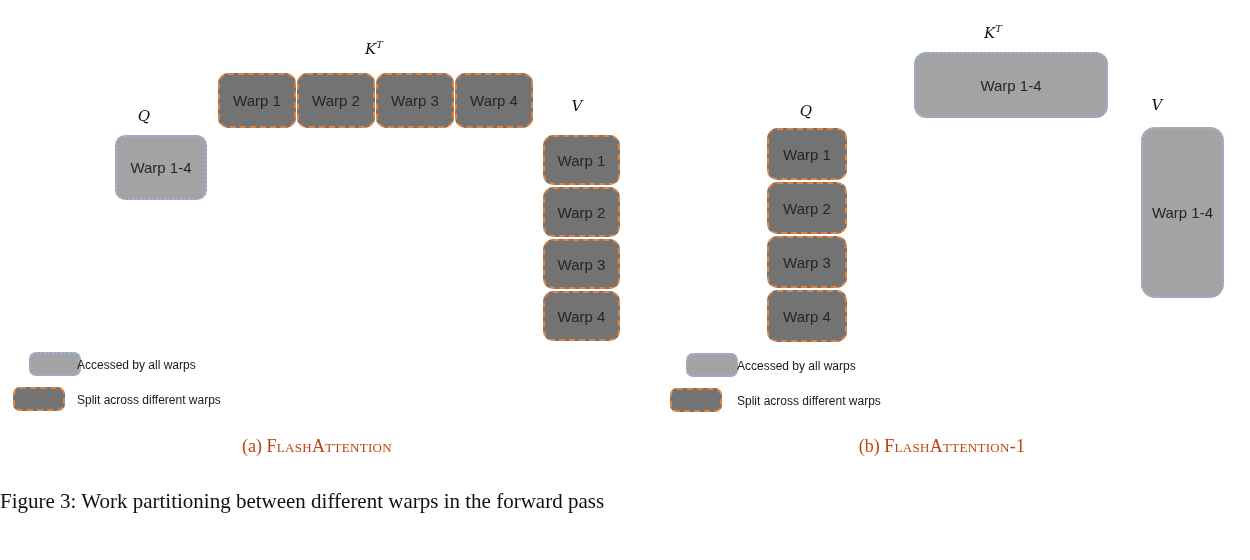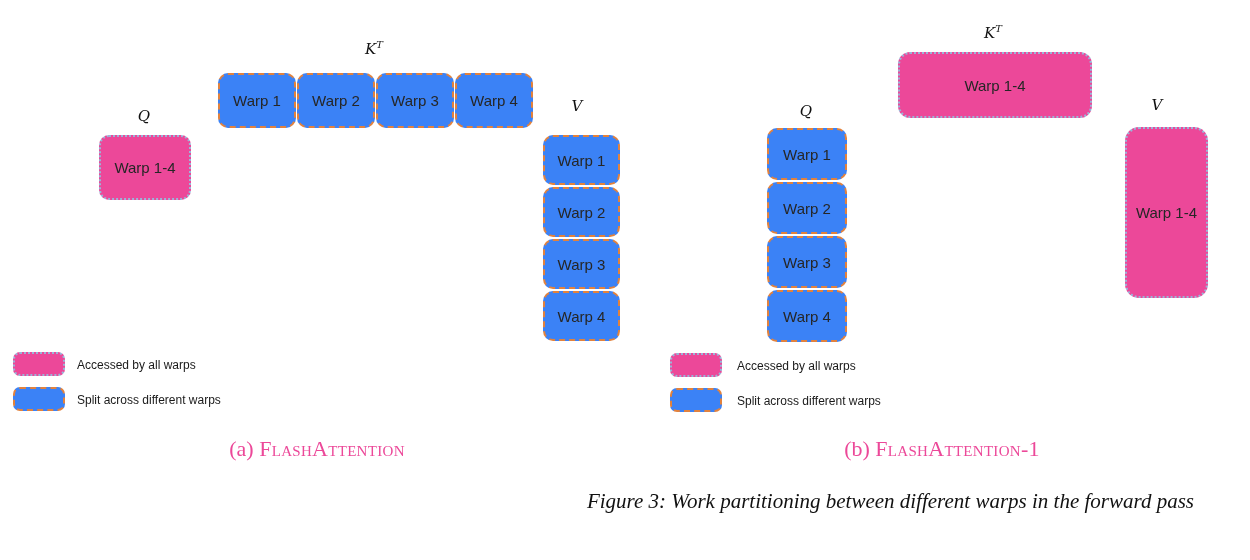--- a/index.html
+++ b/index.html
@@ -3,44 +3,44 @@
 <meta charset="utf-8">
 <style>
   html,body{margin:0;padding:0;background:#ffffff;}
   .page{position:relative;width:1250px;height:560px;background:#ffffff;overflow:hidden;
         font-family:"Liberation Sans",sans-serif;}
 
   
   .box{position:absolute;box-sizing:border-box;border-radius:10px;
        display:flex;align-items:center;justify-content:center;
        font-size:15px;color:#262626;}
-  .blue{background:#ec4899;border:2px dotted #9ab5d9;}
-  .orange{background:#3b82f6;border:2px dashed #e2823d;align-items:center;}
+  .blue{background:#a3a3a3;border:2px dotted #9ab5d9;margin-left:16px;}
+  .orange{background:#737373;border:2px dashed #e2823d;align-items:center;}
 
   .stack{position:absolute;display:flex;}
   .stack.row{flex-direction:row;gap:1px;}
   .stack.col{flex-direction:column;gap:2px;}
   .stack .box{position:static;}
 
   
   .mat-label{position:absolute;transform:translateX(-50%);
              font-family:"DejaVu Serif",serif;font-style:italic;font-weight:normal;
              font-size:15px;color:#111;white-space:nowrap;}
   .mat-label sup{font-size:10px;line-height:0;}
 
   
   .legend-swatch{position:absolute;box-sizing:border-box;width:52px;height:24px;border-radius:7px;}
   .legend-label{position:absolute;font-size:12px;color:#1a1a1a;white-space:nowrap;}
 
   
   .subcap{position:absolute;transform:translateX(-50%);
-          font-family:"Liberation Serif",serif;font-size:22px;color:#ec4899;white-space:nowrap;}
+          font-family:"Liberation Serif",serif;font-size:18px;color:#c2410c;white-space:nowrap;}
   .subcap .sc{font-variant:small-caps;letter-spacing:.3px;}
-  .figcap{position:absolute;left:0;top:489px;width:1194px;text-align:right;
-          font-family:"Liberation Serif",serif;font-size:21px;color:#111;font-style:italic;}
+  .figcap{position:absolute;left:0;top:489px;width:1194px;text-align:left;
+          font-family:"Liberation Serif",serif;font-size:21px;color:#111;}
 </style>
 </head>
 <body>
 
 <div class="page">
 
   <div class="mat-label" style="left:144px;top:107px">
     <span>Q</span>
   </div>
   <div class="box blue" style="left:99px;top:135px;width:92px;height:65px">

